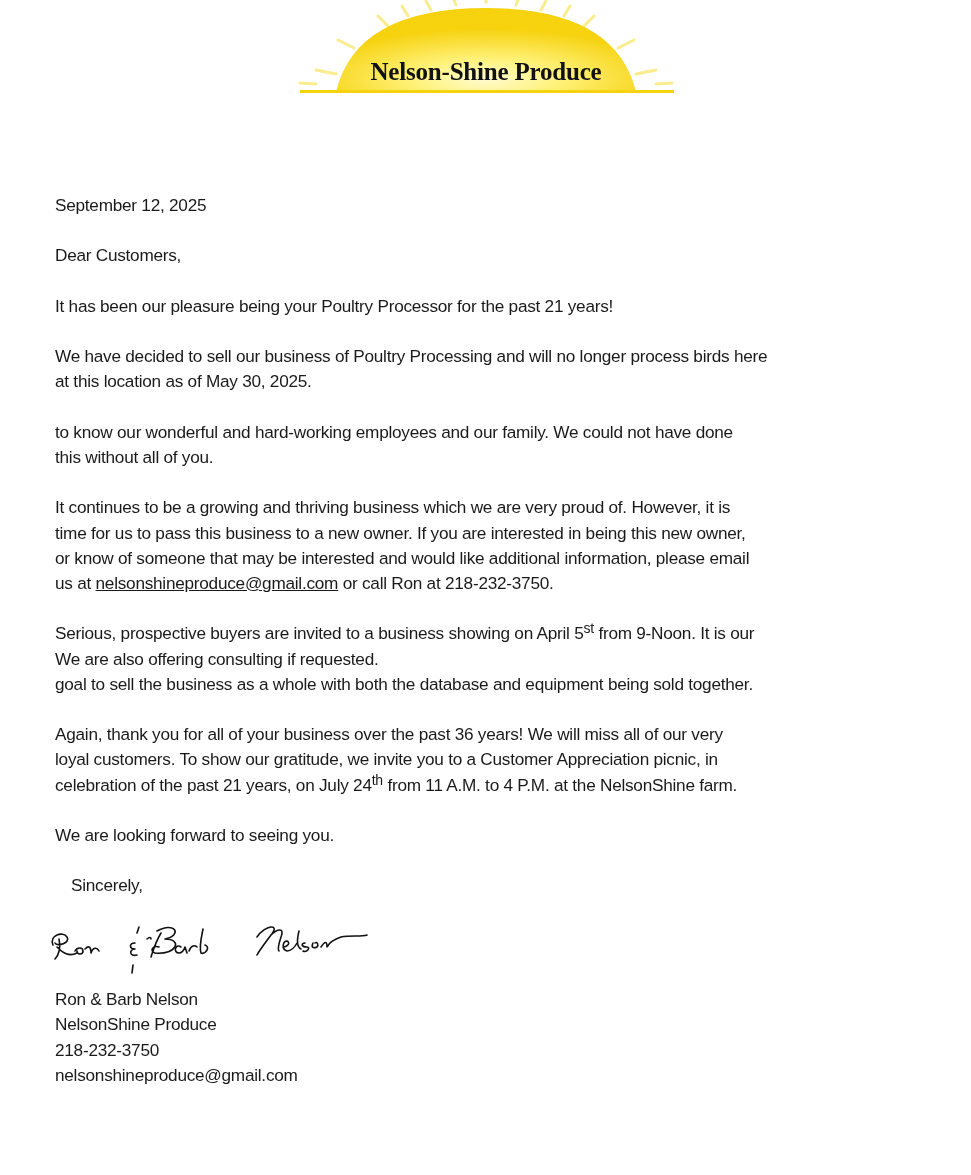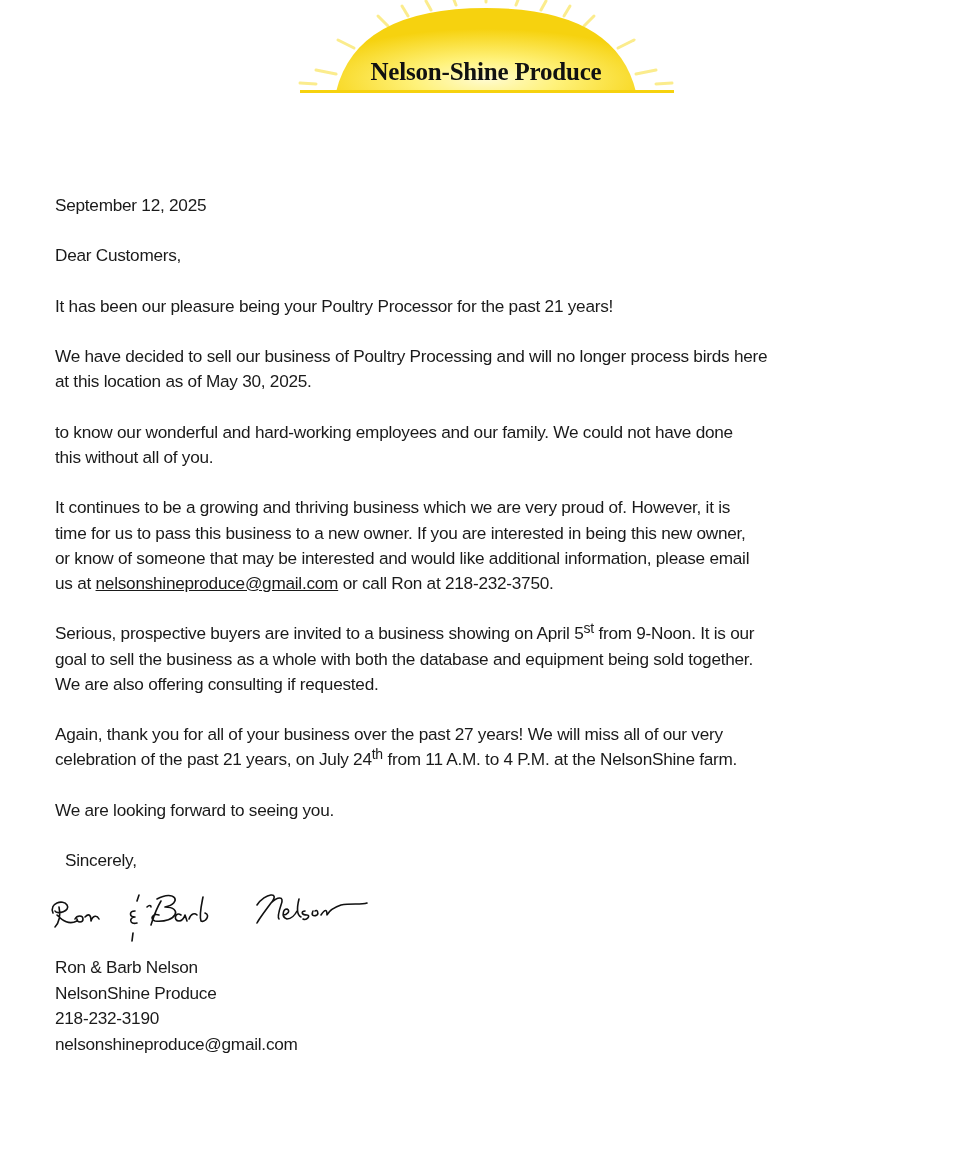--- a/index.html
+++ b/index.html
@@ -49,21 +49,21 @@
     sup {
       font-size: 14px;
       line-height: 0;
       vertical-align: 6px;
     }
     .email-link {
       color: #1a1a1a;
       text-decoration: underline;
       cursor: pointer;
     }
-    .closing { margin: 10px; }
+    .closing { margin: 16px; }
     .signature {
       position: relative;
       height: 72px;
       width: 340px;
     }
     .signature svg { position: absolute; left: -10px; top: -2px; }
     .sig-block .line { line-height: 25.5px; }
   </style>
 </head>
 <body>
@@ -129,26 +129,27 @@
 
   <p class="para">
     <span class="line">It continues to be a growing and thriving business which we are very proud of.  However, it is</span>
     <span class="line">time for us to pass this business to a new owner.  If you are interested in being this new owner,</span>
     <span class="line">or know of someone that may be interested and would like additional information, please email</span>
     <span class="line"><span>us at </span><a class="email-link">nelsonshineproduce@gmail.com</a><span> or call Ron at 218-232-3750.</span></span>
   </p>
 
   <p class="para">
     <span class="line"><span>Serious, prospective buyers are invited to a business showing on April 5</span><sup>st</sup><span> from 9-Noon.  It is our</span></span>
+    <span class="line">We are also offering consulting if requested.</span>
     <span class="line">goal to sell the business as a whole with both the database and equipment being sold together.</span>
-    <span class="line">We are also offering consulting if requested.</span>
   </p>
 
   <p class="para">
-    <span class="line">Again, thank you for all of your business over the past 27 years!  We will miss all of our very</span>
+    <span class="line">Again, thank you for all of your business over the past 36 years!  We will miss all of our very</span>
+    <span class="line">loyal customers.  To show our gratitude, we invite you to a Customer Appreciation picnic, in</span>
     <span class="line"><span>celebration of the past 21 years, on July 24</span><sup>th</sup><span> from 11 A.M. to 4 P.M. at the NelsonShine farm.</span></span>
   </p>
 
   <p class="para">
     <span class="line">We are looking forward to seeing you.</span>
   </p>
 
   <p class="closing">
     <span class="line">Sincerely,</span>
   </p>
@@ -169,17 +170,17 @@
 
       <path d="M212 24 C 220 12, 236 10, 226 22 C 220 30, 214 38, 212 42 M 226 22 C 232 16, 240 14, 236 24 C 234 30, 232 36, 234 38"></path>
       <path d="M238 34 C 242 34, 246 30, 242 28 C 238 28, 236 36, 242 38 C 246 38, 250 34, 252 30 M 254 18 C 252 26, 252 34, 256 36 M 260 30 C 256 30, 256 34, 262 34 C 266 34, 262 40, 258 38"></path>
       <path d="M268 30 C 266 34, 268 36, 272 34 C 274 32, 272 28, 270 30 M 276 34 C 280 28, 282 28, 282 34 C 284 30, 290 26, 296 24 C 306 22, 316 24, 322 22"></path>
     </svg>
   </div>
 
   <div class="sig-block">
     <span class="line">Ron &amp; Barb Nelson</span>
     <span class="line">NelsonShine Produce</span>
-    <span class="line">218-232-3190</span>
+    <span class="line">218-232-3750</span>
     <span class="line">nelsonshineproduce@gmail.com</span>
   </div>
 
 </div>
 
 </body></html>

